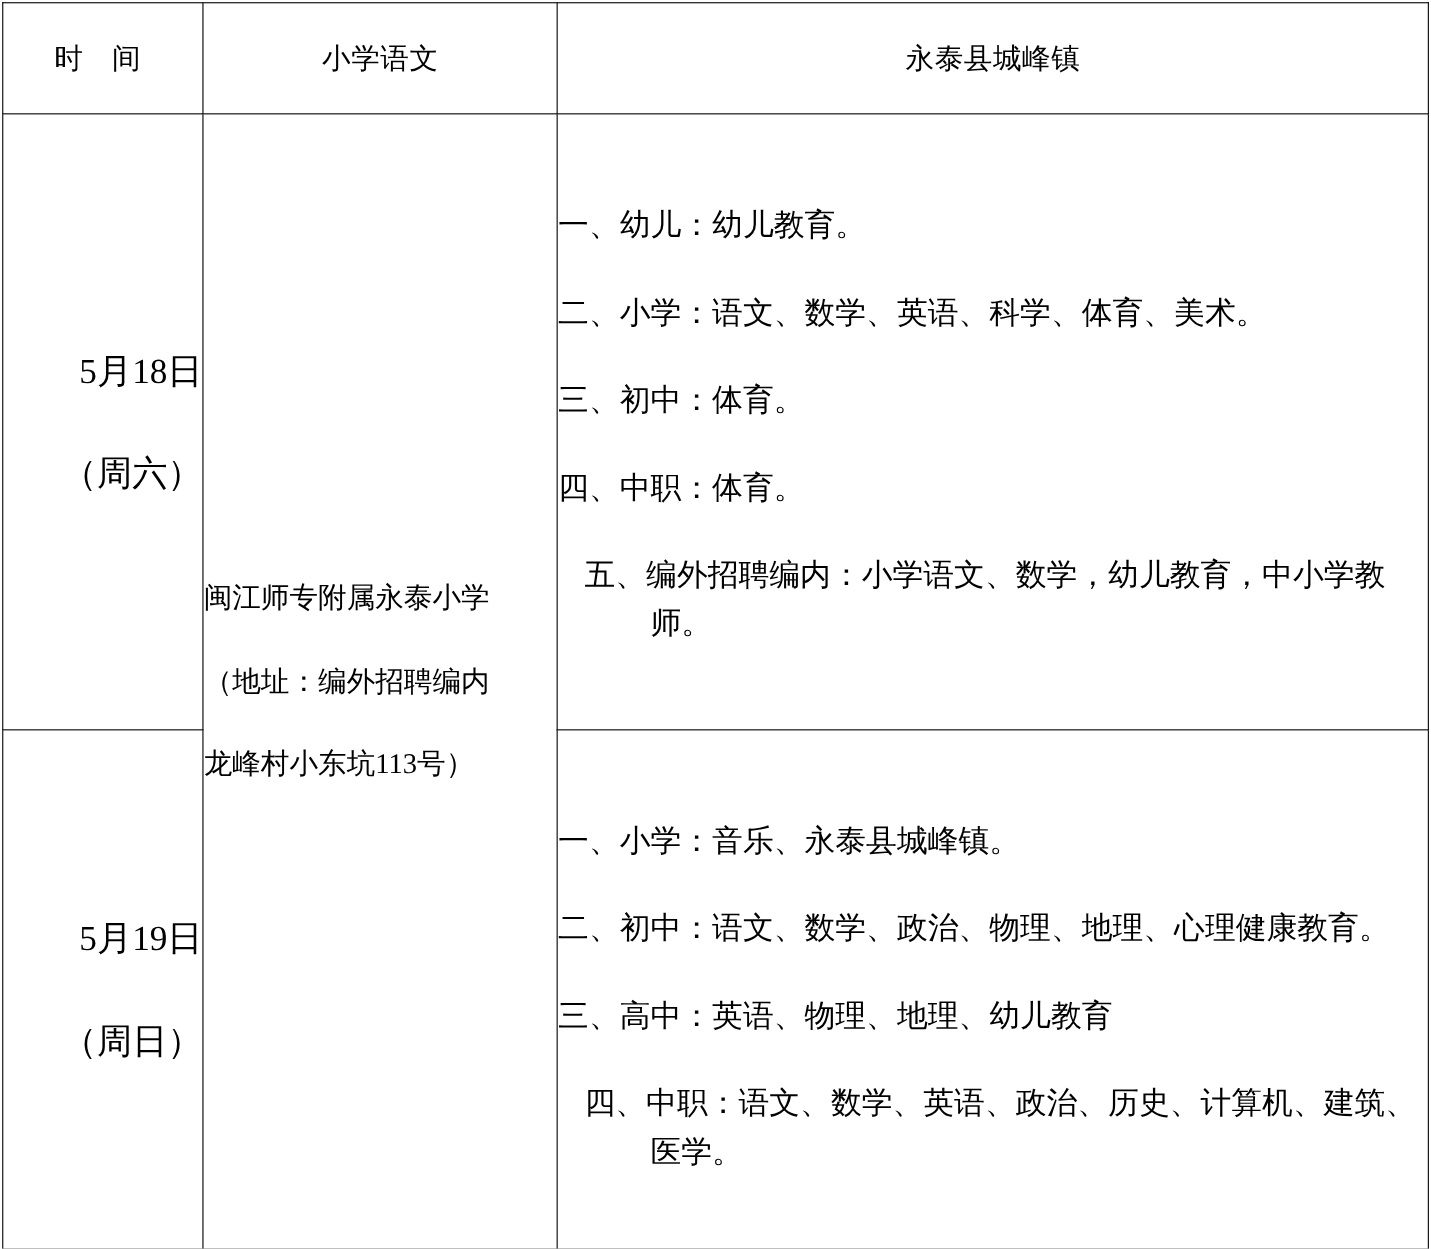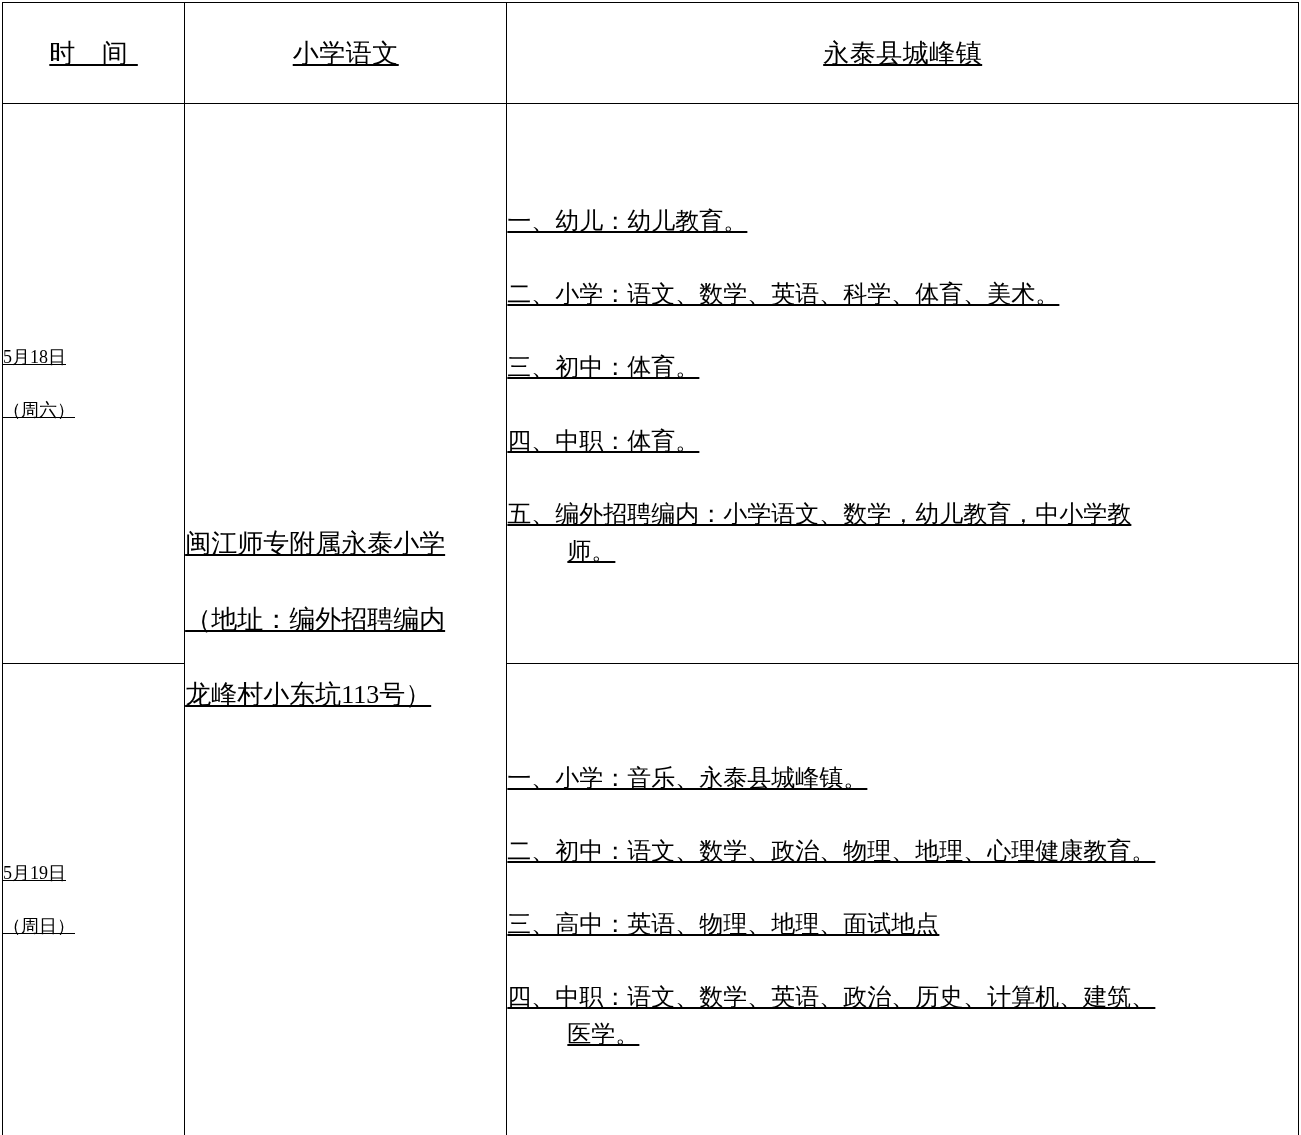--- a/index.html
+++ b/index.html
@@ -18,21 +18,20 @@
     width: 1301px;
     height: 1135px;
     position: relative;
     box-sizing: border-box;
   }
   table.interview-table {
     border-collapse: collapse;
     width: 1297px;
     margin: 2px 0 0 2px;
     table-layout: fixed;
-    text-decoration: underline;
   }
   table.interview-table td,
   table.interview-table th {
     border: 1px solid #000000;
     vertical-align: middle;
     padding: 0;
   }
   col.col-time { width: 182px; }
   col.col-place { width: 322px; }
   col.col-subject { width: 791px; }
@@ -45,49 +44,49 @@
     font-size: 26px;
     letter-spacing: 0.5px;
   }
   .hdr-time {
     letter-spacing: 10px;
     padding-left: 10px;
   }
 
   
   .time-cell {
-    text-align: left;
-    font-size: 18px;
+    text-align: right;
+    font-size: 32px;
     line-height: 2.9;
   }
   .time-cell .date-line { display: block; }
   .time-cell .day-line { display: block; }
 
   
   .place-cell {
     font-size: 26px;
     padding: 0 14px;
     line-height: 2.9;
     vertical-align: middle;
   }
   .place-cell .pl-line { display: block; white-space: nowrap; }
 
   
   .subject-cell {
-    font-size: 24px;
+    font-size: 28px;
     padding: 22px 18px 22px 20px;
     line-height: 1.55;
     vertical-align: middle;
   }
   .subj-item {
     display: block;
     margin: 0 0 36px 0;
     text-indent: 0;
   }
-  .subj-item:last-child { margin-bottom: 0; }
+  .subj-item:last-child { margin-bottom: 0; margin-left: 24px; }
   .subj-item .cont {
     display: block;
     padding-left: 60px;
   }
   .row-a .subject-cell { padding-top: 26px; padding-bottom: 20px; }
   .row-b .subject-cell { padding-top: 28px; padding-bottom: 14px; }
   .row-a { height: 560px; }
   .row-b { height: 472px; }
 </style>
 </head>
@@ -143,21 +142,21 @@
           <span class="day-line">（周日）</span>
         </td>
         <td class="subject-cell">
           <span class="subj-item">
             <span>一、小学：音乐、永泰县城峰镇。</span>
           </span>
           <span class="subj-item">
             <span>二、初中：语文、数学、政治、物理、地理、心理健康教育。</span>
           </span>
           <span class="subj-item">
-            <span>三、高中：英语、物理、地理、面试地点</span>
+            <span>三、高中：英语、物理、地理、幼儿教育</span>
           </span>
           <span class="subj-item">
             <span>四、中职：语文、数学、英语、政治、历史、计算机、建筑、</span>
             <span class="cont">医学。</span>
           </span>
         </td>
       </tr>
     </tbody>
   </table>
 </div>

